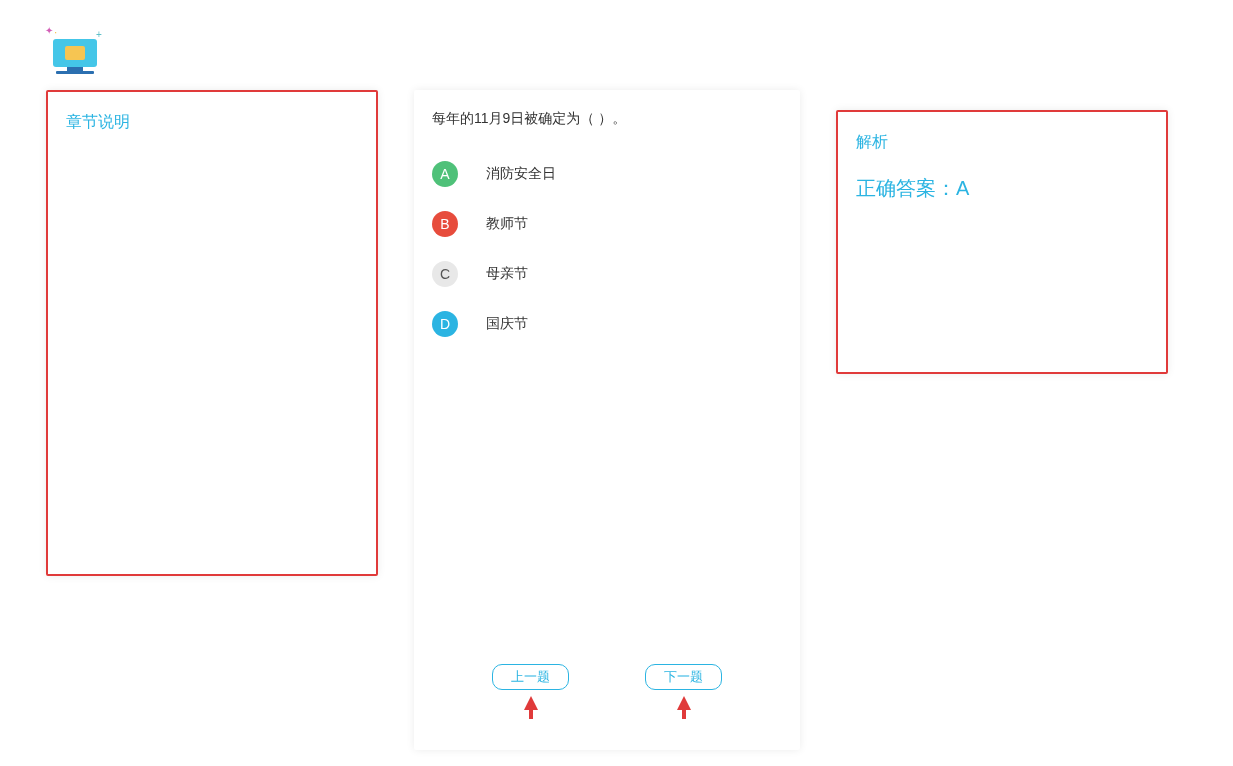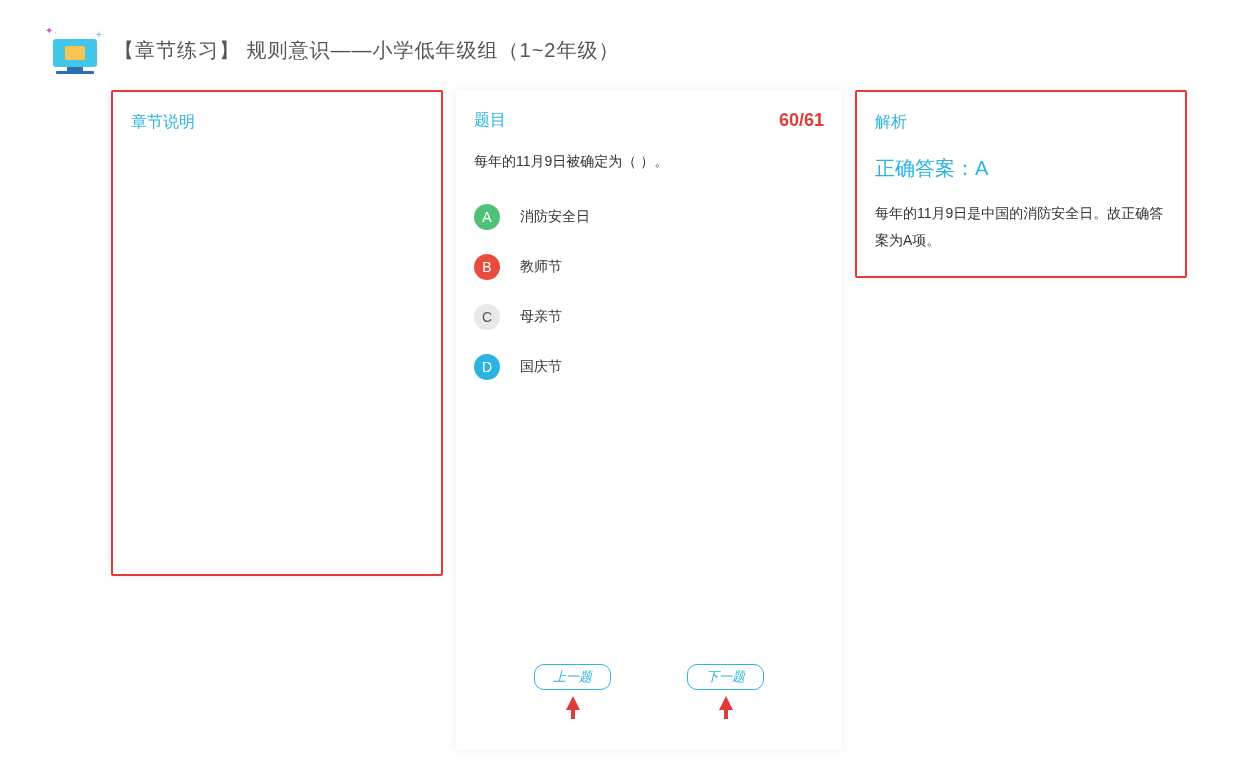--- a/index.html
+++ b/index.html
@@ -56,24 +56,23 @@
   .spark.s1{ left:-3px; top:-2px; color:#d35fb7;}
   .spark.s2{ left:48px; top:2px; color:#5fc0c8;}
   .spark.s3{ left:6px; top:0px; color:#f6b93b;}
   .page-title {
     font-size: 20px;
     color: #555;
     letter-spacing: 1px;
   }
   .container {
     display: flex;
-    gap: 13px;
+    gap: 36px;
     padding: 10px 46px 0 46px;
     align-items: flex-start;
-    justify-content: flex-end;
   }
   .card {
     background: #fff;
     box-shadow: 0 0 8px rgba(0,0,0,0.08);
     border-radius: 2px;
     padding: 20px 18px 30px 18px;
   }
   .left-card {
     width: 332px;
     height: 486px;
@@ -81,22 +80,23 @@
   }
   .center-card {
     width: 386px;
     height: 660px;
     position: relative;
     display:flex;
     flex-direction:column;
   }
   .right-card {
     width: 332px;
-    height: 188px;
+    height: 264px;
     border: 2px solid #e03a3a;
+    margin-top: 20px;
   }
   .section-header {
     display:flex;
     justify-content:space-between;
     align-items:center;
     margin-bottom: 22px;
   }
   .section-title {
     color: #2bb4e2;
     font-size: 16px;
@@ -128,41 +128,40 @@
     display:flex; align-items:center; justify-content:center;
     font-size:14px;
     margin-right: 20px;
     color:#fff;
     flex-shrink:0;
   }
   .opt-green { background:#4fc179; }
   .opt-red { background:#e74c3c; }
   .opt-grey { background:#e8e8e8; color:#555; }
   .opt-blue { background:#2bb4e2; }
-  .opt-label { color:#333; font-size:14px; }
+  .opt-label { color:#333; font-size:14px;margin-left:8px; }
   .nav-row {
     position:absolute;
     bottom: 40px;
     left:0; right:0;
     display:flex;
     justify-content:space-around;
     padding: 0 40px;
   }
   .nav-btn-wrap {
     display:flex; flex-direction:column; align-items:center;
   }
   .nav-btn {
     border: 1px solid #2bb4e2;
     color: #2bb4e2;
     background:#fff;
     font-size: 13px;
     padding: 3px 18px;
     border-radius: 10px;
     cursor:pointer;
-    font-style:italic;
   }
   .arrow-up {
     margin-top: 6px;
     width: 0; height:0;
     border-left: 7px solid transparent;
     border-right: 7px solid transparent;
     border-bottom: 14px solid #e03a3a;
     position:relative;
   }
   .arrow-up::after{
@@ -189,36 +188,31 @@
   <div class="header-icon">
     <span class="spark s1">✦</span>
     <span class="spark s2">+</span>
     <span class="spark s3">·</span>
     <div class="monitor-body">
         <div class="monitor-inner"></div>
       </div>
     <div class="monitor-stand"></div>
     <div class="monitor-base"></div>
   </div>
-  <div class="page-title">【章节练习】 规则意识——小学低年级组（1~2年级）</div>
 </div>
 
 <div class="container">
 
   <div class="card left-card">
     <div class="section-header">
       <div class="section-title">章节说明</div>
     </div>
   </div>
 
   <div class="card center-card">
-    <div class="section-header">
-      <div class="section-title">题目</div>
-      <div class="counter">60/61</div>
-    </div>
     <div class="question-text">每年的11月9日被确定为（   ）。</div>
 
     <div class="option-row">
       <div class="opt-circle opt-green">A</div>
       <div class="opt-label">消防安全日</div>
     </div>
     <div class="option-row">
       <div class="opt-circle opt-red">B</div>
       <div class="opt-label">教师节</div>
     </div>
@@ -241,16 +235,15 @@
         <div class="arrow-up"></div>
       </div>
     </div>
   </div>
 
   <div class="card right-card">
     <div class="section-header">
       <div class="section-title">解析</div>
     </div>
     <div class="answer-label">正确答案：A</div>
-    <div class="answer-text">每年的11月9日是中国的消防安全日。故正确答案为A项。</div>
   </div>
 
 </div>
 
 </body></html>

